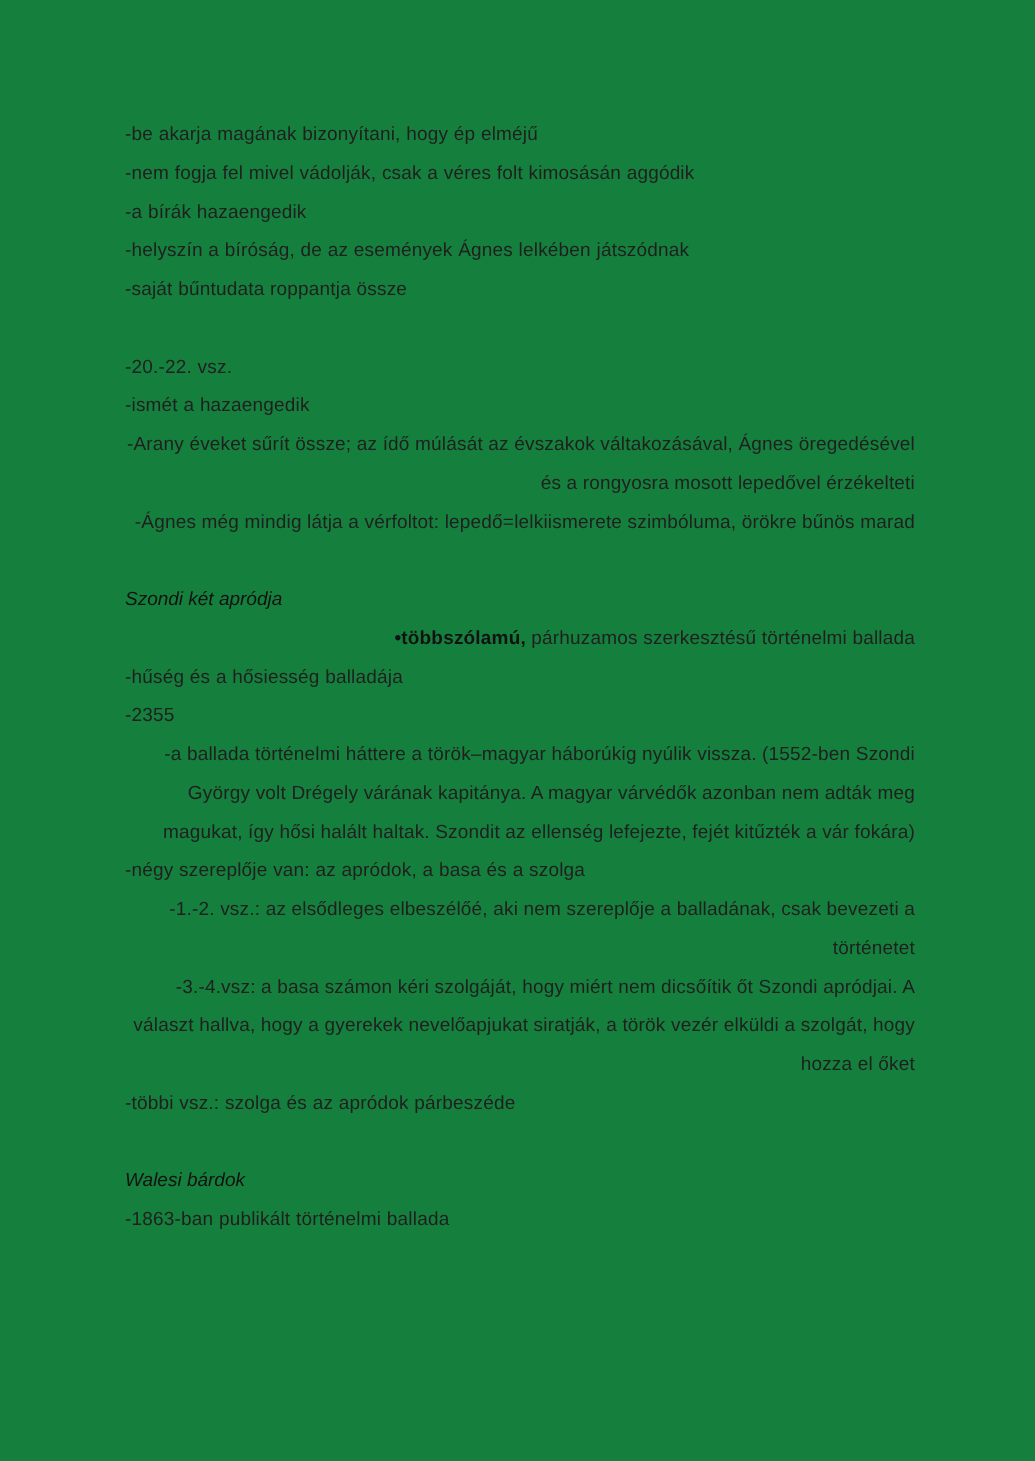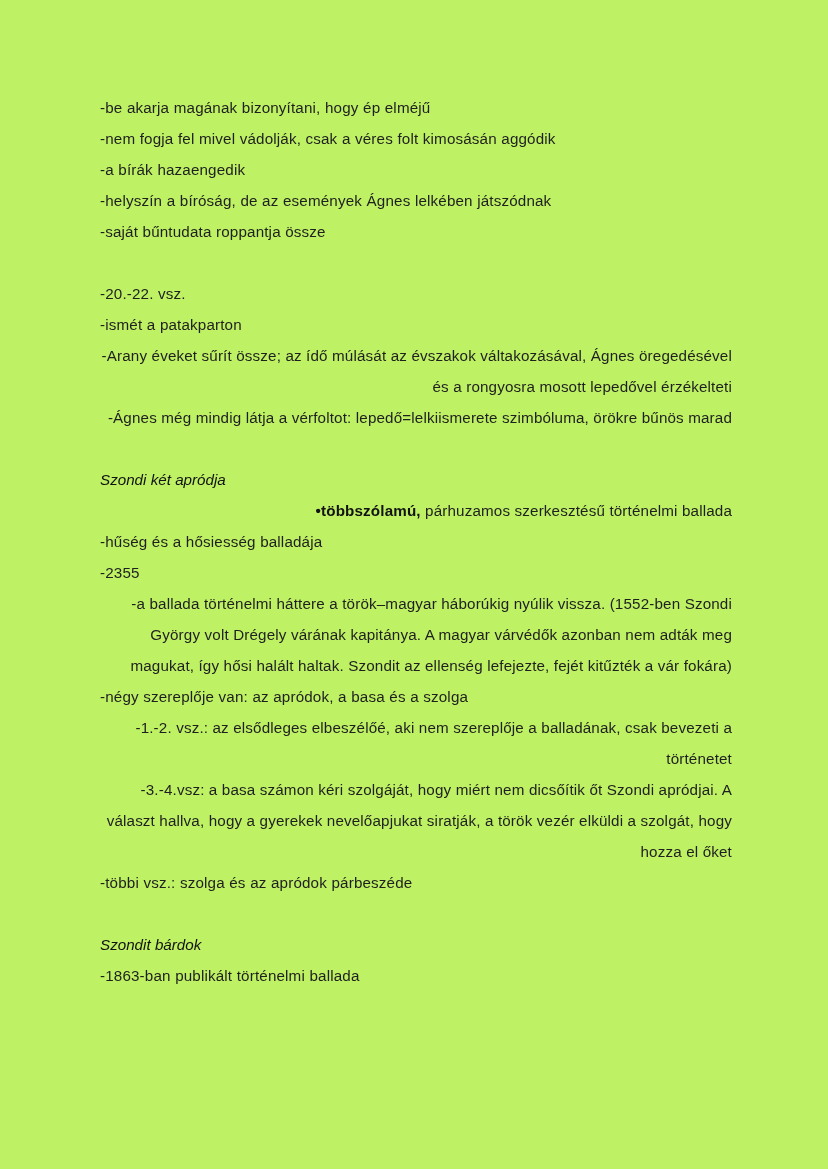--- a/index.html
+++ b/index.html
@@ -4,21 +4,21 @@
 <style>
   html, body {
     margin: 0;
     padding: 0;
     background: #ffffff;
   }
   .page {
     position: relative;
     width: 828px;
     height: 1169px;
-    background: #bef264;
+    background: #15803d;
     margin: 0 auto;
     overflow: hidden;
     font-family: "Liberation Sans", sans-serif;
   }
   .doc-body {
     position: absolute;
     left: 100px;
     top: 92px;
     width: 632px;
   }
@@ -72,21 +72,21 @@
       <div class="line">-nem fogja fel mivel vádolják, csak a véres folt kimosásán aggódik</div>
       <div class="line">-a bírák hazaengedik</div>
       <div class="line">-helyszín a bíróság, de az események Ágnes lelkében játszódnak</div>
       <div class="line">-saját bűntudata roppantja össze</div>
     </div>
 
     <div class="spacer"></div>
 
     <div>
       <div class="line">-20.-22. vsz.</div>
-      <div class="line">-ismét a patakparton</div>
+      <div class="line">-ismét a hazaengedik</div>
       <div class="para">-Arany éveket sűrít össze; az ídő múlását az évszakok váltakozásával, Ágnes öregedésével és a rongyosra mosott lepedővel érzékelteti</div>
       <div class="para">-Ágnes még mindig látja a vérfoltot: lepedő=lelkiismerete szimbóluma, örökre bűnös marad</div>
     </div>
 
     <div class="spacer"></div>
 
     <div>
       <div class="heading-bolditalic">Szondi két apródja</div>
       <div class="para"><span class="bullet-lead">•többszólamú,</span><span class="inline-rest"> párhuzamos szerkesztésű történelmi ballada</span></div>
       <div class="line">-hűség és a hősiesség balladája</div>
@@ -94,18 +94,18 @@
       <div class="para">-a ballada történelmi háttere a török–magyar háborúkig nyúlik vissza. (1552-ben Szondi György volt Drégely várának kapitánya. A magyar várvédők azonban nem adták meg magukat, így hősi halált haltak. Szondit az ellenség lefejezte, fejét kitűzték a vár fokára)</div>
       <div class="line">-négy szereplője van: az apródok, a basa és a szolga</div>
       <div class="para">-1.-2. vsz.: az elsődleges elbeszélőé, aki nem szereplője a balladának, csak bevezeti a történetet</div>
       <div class="para">-3.-4.vsz: a basa számon kéri szolgáját, hogy miért nem dicsőítik őt Szondi apródjai. A választ hallva, hogy a gyerekek nevelőapjukat siratják, a török vezér elküldi a szolgát, hogy hozza el őket</div>
       <div class="line">-többi vsz.: szolga és az apródok párbeszéde</div>
     </div>
 
     <div class="spacer"></div>
 
     <div>
-      <div class="heading-bolditalic">Szondit bárdok</div>
+      <div class="heading-bolditalic">Walesi bárdok</div>
       <div class="line">-1863-ban publikált történelmi ballada</div>
     </div>
 
   </div>
 </div>
 
 </body></html>

